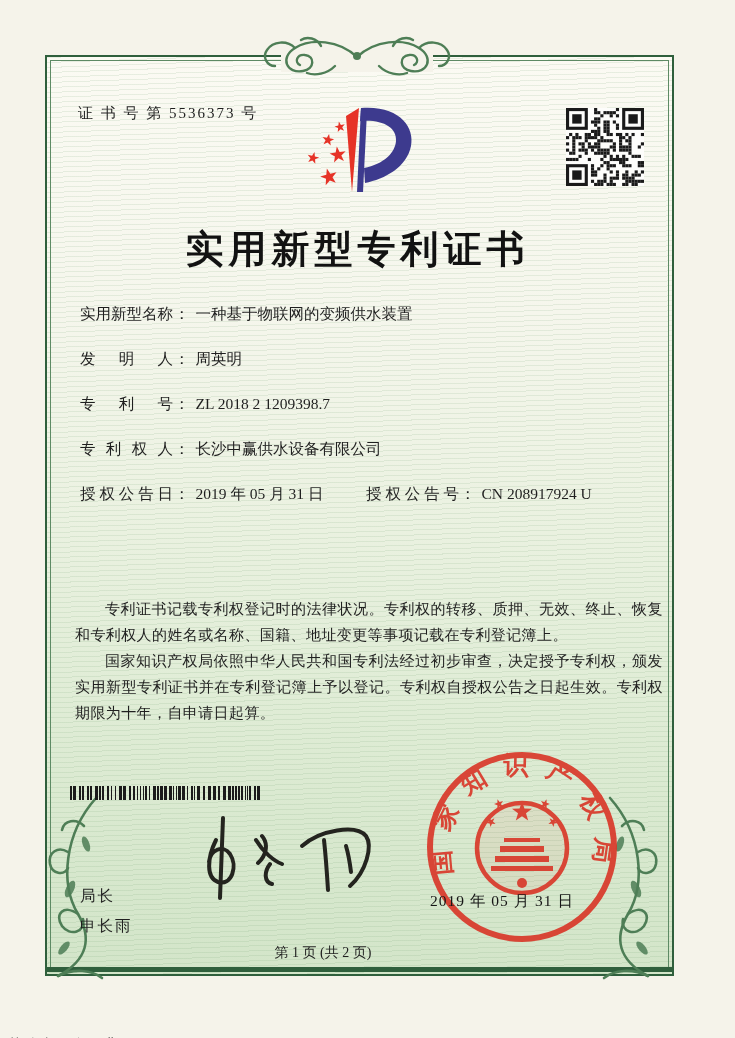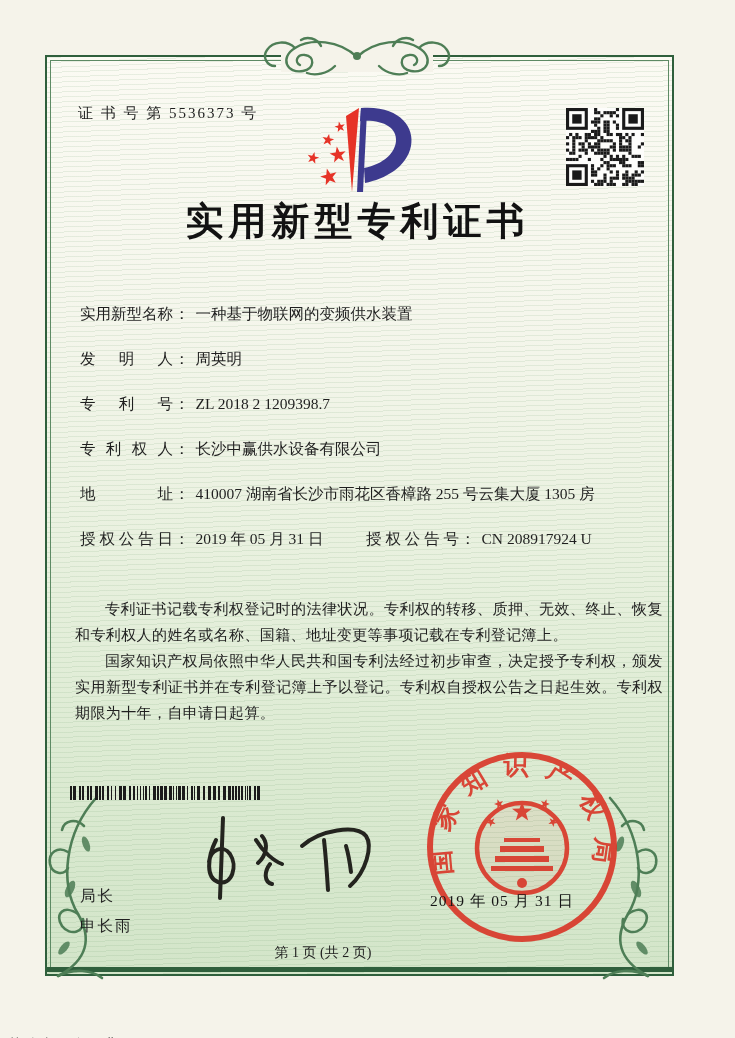--- a/index.html
+++ b/index.html
@@ -21,21 +21,21 @@
   .frame-bottom-line{position:absolute;left:45px;top:967px;width:629px;height:5px;background:#2f5f3c;}
   svg{display:block;}
   .ornament-top{position:absolute;left:247px;top:26px;}
   .corner-flourish{position:absolute;top:792px;}
   .corner-flourish.left{left:34px;}
   .corner-flourish.right{left:592px;}
   
   .cert-no{position:absolute;left:78px;top:104px;font-size:15px;letter-spacing:2px;}
   .logo{position:absolute;left:293px;top:100px;}
   .qr{position:absolute;left:566px;top:108px;width:78px;height:78px;background:#fdfdfb;}
-  .title{position:absolute;left:45px;top:196px;width:625px;text-align:center;
+  .title{position:absolute;left:45px;top:224px;width:625px;text-align:center;
     font-size:38px;font-weight:bold;letter-spacing:5px;color:#121212;}
   
   .fields{position:absolute;left:80px;top:301px;width:566px;font-size:15.5px;}
   .frow{margin-bottom:19px;line-height:26px;white-space:nowrap;position:relative;}
   .f-label{display:inline-block;width:6em;text-align:justify;text-align-last:justify;vertical-align:top;}
   .colon{margin:0 6px 0 1px;}
   .grant-no{position:absolute;left:270px;top:0;white-space:nowrap;margin-left:16px;}
   
   .paras{position:absolute;left:75px;top:596px;width:588px;font-size:15px;line-height:26px;
     letter-spacing:0.4px;text-align:justify;}
@@ -351,23 +351,20 @@
   <div class="frow">
     <span class="f-label">发明人</span><span class="colon">：</span><span>周英明</span>
   </div>
   <div class="frow">
     <span class="f-label">专利号</span><span class="colon">：</span><span>ZL 2018 2 1209398.7</span>
   </div>
   <div class="frow">
     <span class="f-label">专利权人</span><span class="colon">：</span><span>长沙中赢供水设备有限公司</span>
   </div>
   <div class="frow">
-    <span class="f-label">地址</span><span class="colon">：</span><span>410007 湖南省长沙市雨花区香樟路 255 号云集大厦 1305 房</span>
-  </div>
-  <div class="frow">
     <span class="f-label">授权公告日</span><span class="colon">：</span><span>2019 年 05 月 31 日</span>
     <span class="grant-no"><span class="f-label">授权公告号</span><span class="colon">：</span><span>CN 208917924 U</span></span>
   </div>
 </div>
 
 <div class="paras">
   <p>专利证书记载专利权登记时的法律状况。专利权的转移、质押、无效、终止、恢复和专利权人的姓名或名称、国籍、地址变更等事项记载在专利登记簿上。</p>
   <p>国家知识产权局依照中华人民共和国专利法经过初步审查，决定授予专利权，颁发实用新型专利证书并在专利登记簿上予以登记。专利权自授权公告之日起生效。专利权期限为十年，自申请日起算。</p>
 </div>
 

